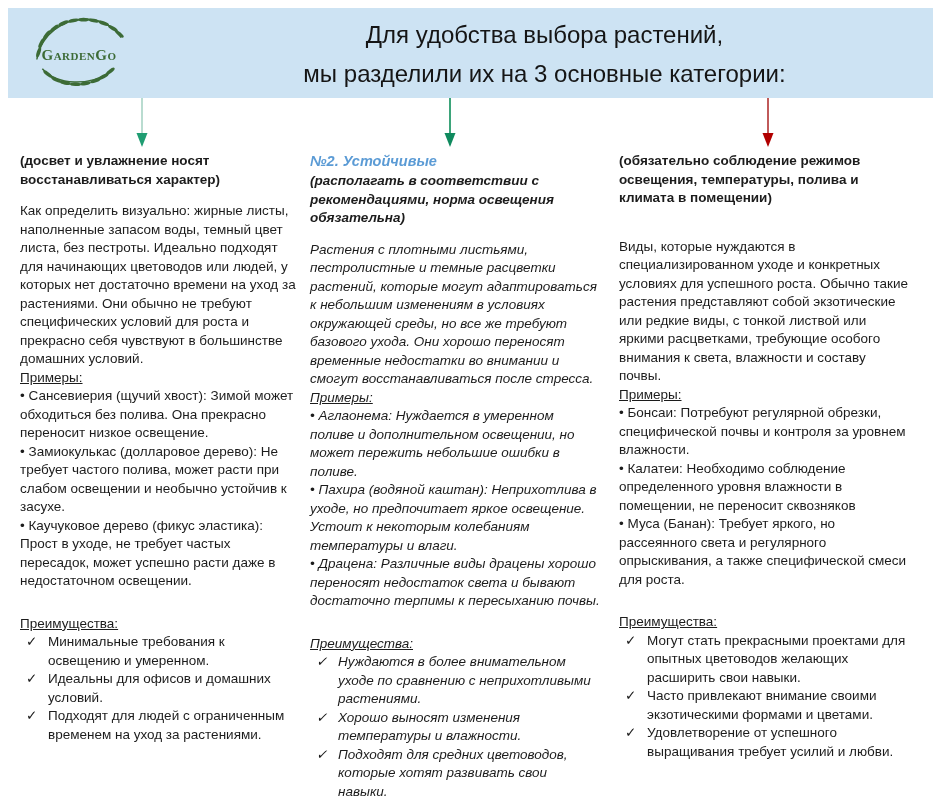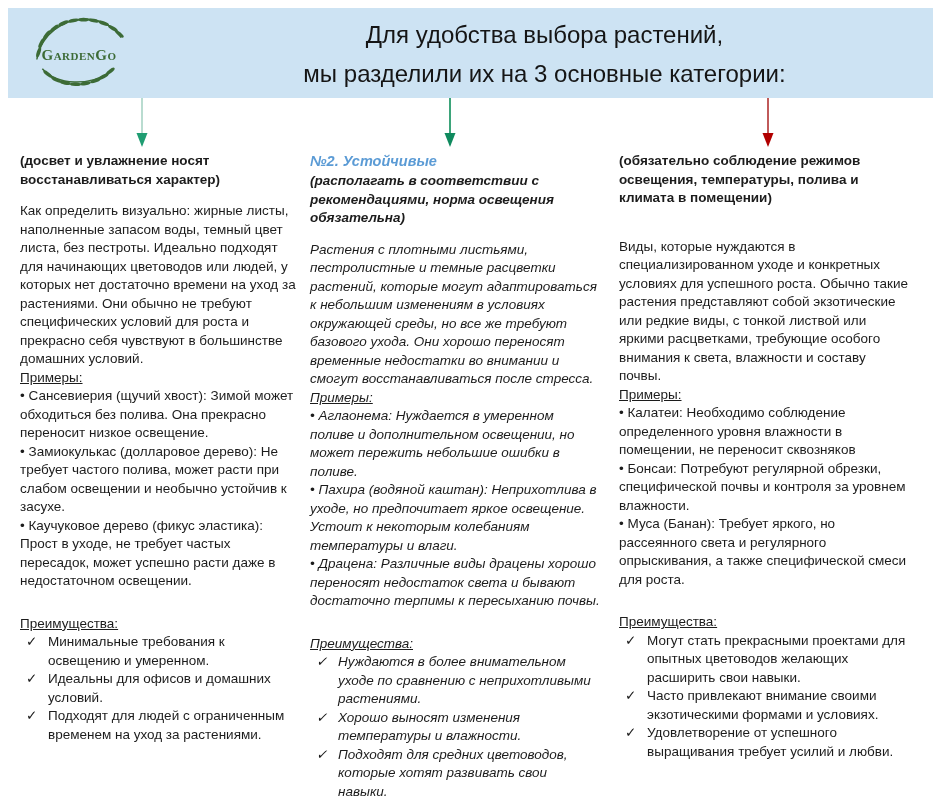--- a/index.html
+++ b/index.html
@@ -122,23 +122,23 @@
       <p class="sec-label adv-head">Преимущества:</p>
       <p class="body adv">Нуждаются в более внимательном уходе по сравнению с неприхотливыми растениями.</p>
       <p class="body adv">Хорошо выносят изменения температуры и влажности.</p>
       <p class="body adv">Подходят для средних цветоводов, которые хотят развивать свои навыки.</p>
     </section>
 
     <section class="col w3">
       <p class="cat-sub mb-lg">(обязательно соблюдение режимов освещения, температуры, полива и климата в помещении)</p>
       <p class="body">Виды, которые нуждаются в специализированном уходе и конкретных условиях для успешного роста. Обычно такие растения представляют собой экзотические или редкие виды, с тонкой листвой или яркими расцветками, требующие особого внимания к света, влажности и составу почвы.</p>
       <p class="sec-label">Примеры:</p>
+      <p class="body bullet">Бонсаи: Потребуют регулярной обрезки, специфической почвы и контроля за уровнем влажности.</p>
       <p class="body bullet">Калатеи: Необходимо соблюдение определенного уровня влажности в помещении, не переносит сквозняков</p>
-      <p class="body bullet">Бонсаи: Потребуют регулярной обрезки, специфической почвы и контроля за уровнем влажности.</p>
       <p class="body bullet">Муса (Банан): Требует яркого, но рассеянного света и регулярного опрыскивания, а также специфической смеси для роста.</p>
       <p class="sec-label adv-head">Преимущества:</p>
       <p class="body adv">Могут стать прекрасными проектами для опытных цветоводов желающих расширить свои навыки.</p>
-      <p class="body adv">Часто привлекают внимание своими экзотическими формами и условиях.</p>
+      <p class="body adv">Часто привлекают внимание своими экзотическими формами и цветами.</p>
       <p class="body adv">Удовлетворение от успешного выращивания требует усилий и любви.</p>
     </section>
 
   </div>
 </div>
 
 </body></html>

